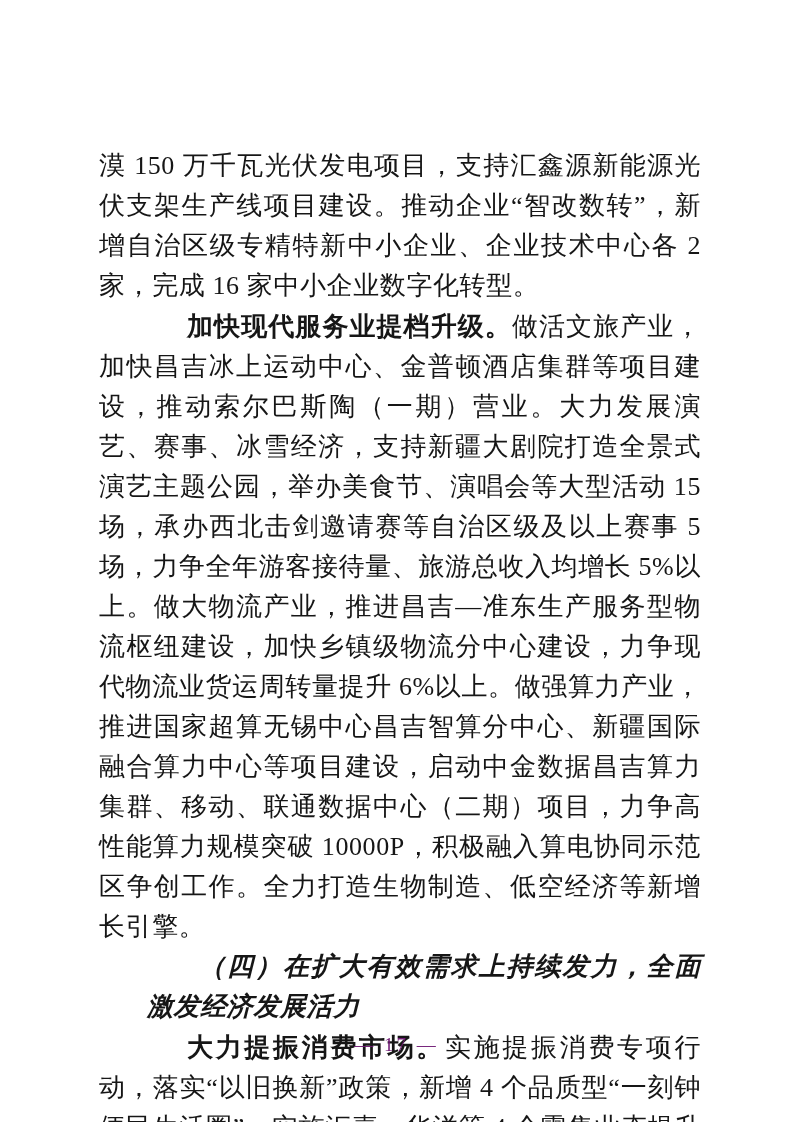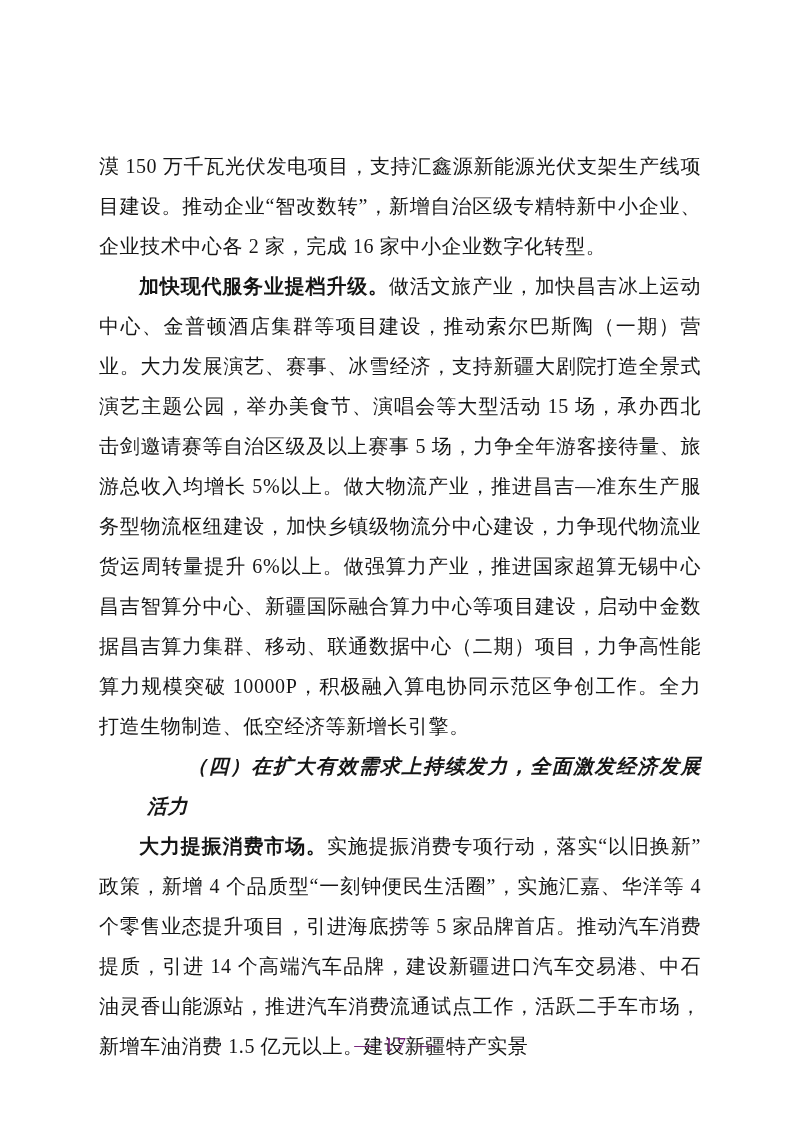--- a/index.html
+++ b/index.html
@@ -17,34 +17,35 @@
     color: #161616;
   }
   .text-block {
     position: absolute;
     left: 99px;
     top: 146px;
     width: 602px;
   }
   .para {
     margin: 0;
-    font-size: 20px;
+    font-size: 26px;
     line-height: 40px;
     text-align: justify;
     text-justify: inter-character;
     letter-spacing: 0.6px;
     word-break: break-all;
   }
   .para.indent {
     text-indent: 2em;
   }
   .lead-bold {
     font-weight: bold;
     font-family: "Liberation Sans", "DejaVu Sans", sans-serif;
     letter-spacing: 0.6px;
+    margin-left: 36px;
   }
   .section-heading {
     font-weight: bold;
     font-style: italic;
     font-family: "Liberation Serif", "DejaVu Serif", serif;
     margin-left: 48px;
   }
   .page-number {
     position: absolute;
     top: 1031px;

